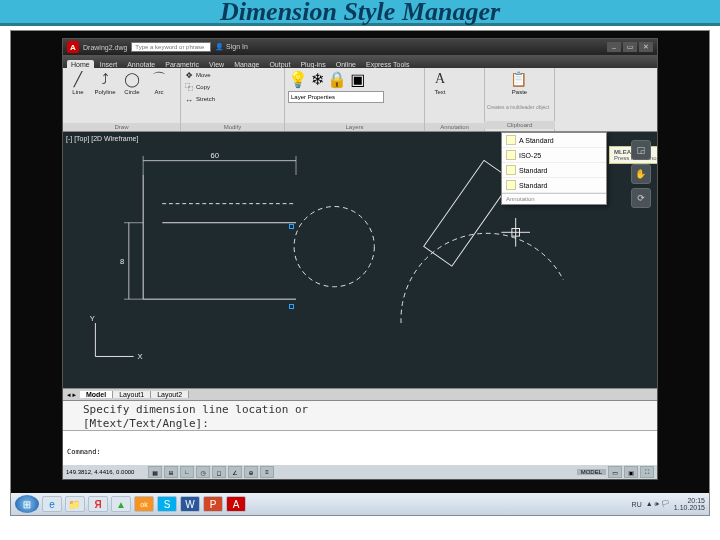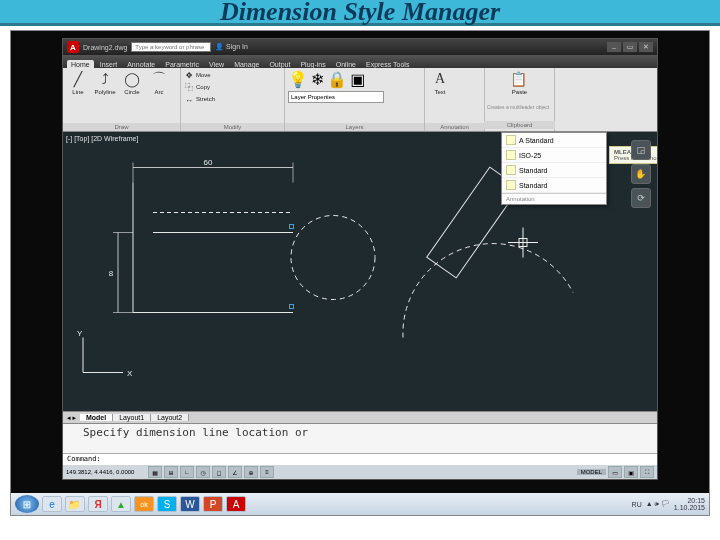--- a/index.html
+++ b/index.html
@@ -56,21 +56,21 @@
   
   .cb-panel { width:70px; padding:2px; font-size:6px; color:#555; }
 
   
   .model-tabs { height:12px; background:#d0d0d0; display:flex; align-items:center; font-size:7px; border-top:1px solid #888; }
   .mtab { padding:0 6px; border-right:1px solid #999; background:#eee; }
   .mtab.active { background:#fff; font-weight:bold; }
 
   
   .cmdline { height:30px; background:#f5f5f5; font-family:monospace; font-size:11px; color:#333; padding:2px 20px; border-top:1px solid #888; line-height:1.3; }
-  .cmd-prompt { height:12px; background:#fff; border-top:1px solid #aaa; font-family:monospace; font-size:7px; padding:1px 4px; }
+  .cmd-prompt { height:12px; background:#fff; border-top:1px solid #aaa; font-family:monospace; font-size:7px; padding:17px 4px; }
 
   
   .status { height:14px; background:#cfd6dc; display:flex; align-items:center; font-size:6px; gap:2px; padding:0 3px; }
   .status .coords { width:80px; }
   .status .sb-btn { width:14px; height:12px; background:#b7bfc6; border:1px solid #9aa; display:flex; align-items:center; justify-content:center; }
 
   
   .taskbar { position:absolute; left:0; bottom:0; width:100%; height:22px; background:linear-gradient(#e9eff5,#c6d4e3); display:flex; align-items:center; padding:0 4px; gap:3px; }
   .start { width:24px; height:18px; border-radius:50%; background:radial-gradient(circle,#7ec0ee,#1e5aa8); display:flex; align-items:center; justify-content:center; color:#fff; font-size:10px; }
   .tb-icon { width:20px; height:16px; background:#dde6ef; border:1px solid #b0c0d0; border-radius:2px; display:flex; align-items:center; justify-content:center; font-size:10px; }
@@ -269,20 +269,21 @@
 
     <div class="model-tabs">
       <span style="padding:0 4px">◂ ▸</span>
       <div class="mtab active">Model</div>
       <div class="mtab">Layout1</div>
       <div class="mtab">Layout2</div>
     </div>
 
     <div class="cmdline">
       <div>Specify dimension line location or</div>
+      <div>[Mtext/Text/Angle]:</div>
     </div>
     <div class="cmd-prompt">Command:</div>
 
     <div class="status">
       <div class="coords">149.3812, 4.4416, 0.0000</div>
       <div class="sb-btn">▦</div>
       <div class="sb-btn">⊞</div>
       <div class="sb-btn">∟</div>
       <div class="sb-btn">◷</div>
       <div class="sb-btn">◻</div>

